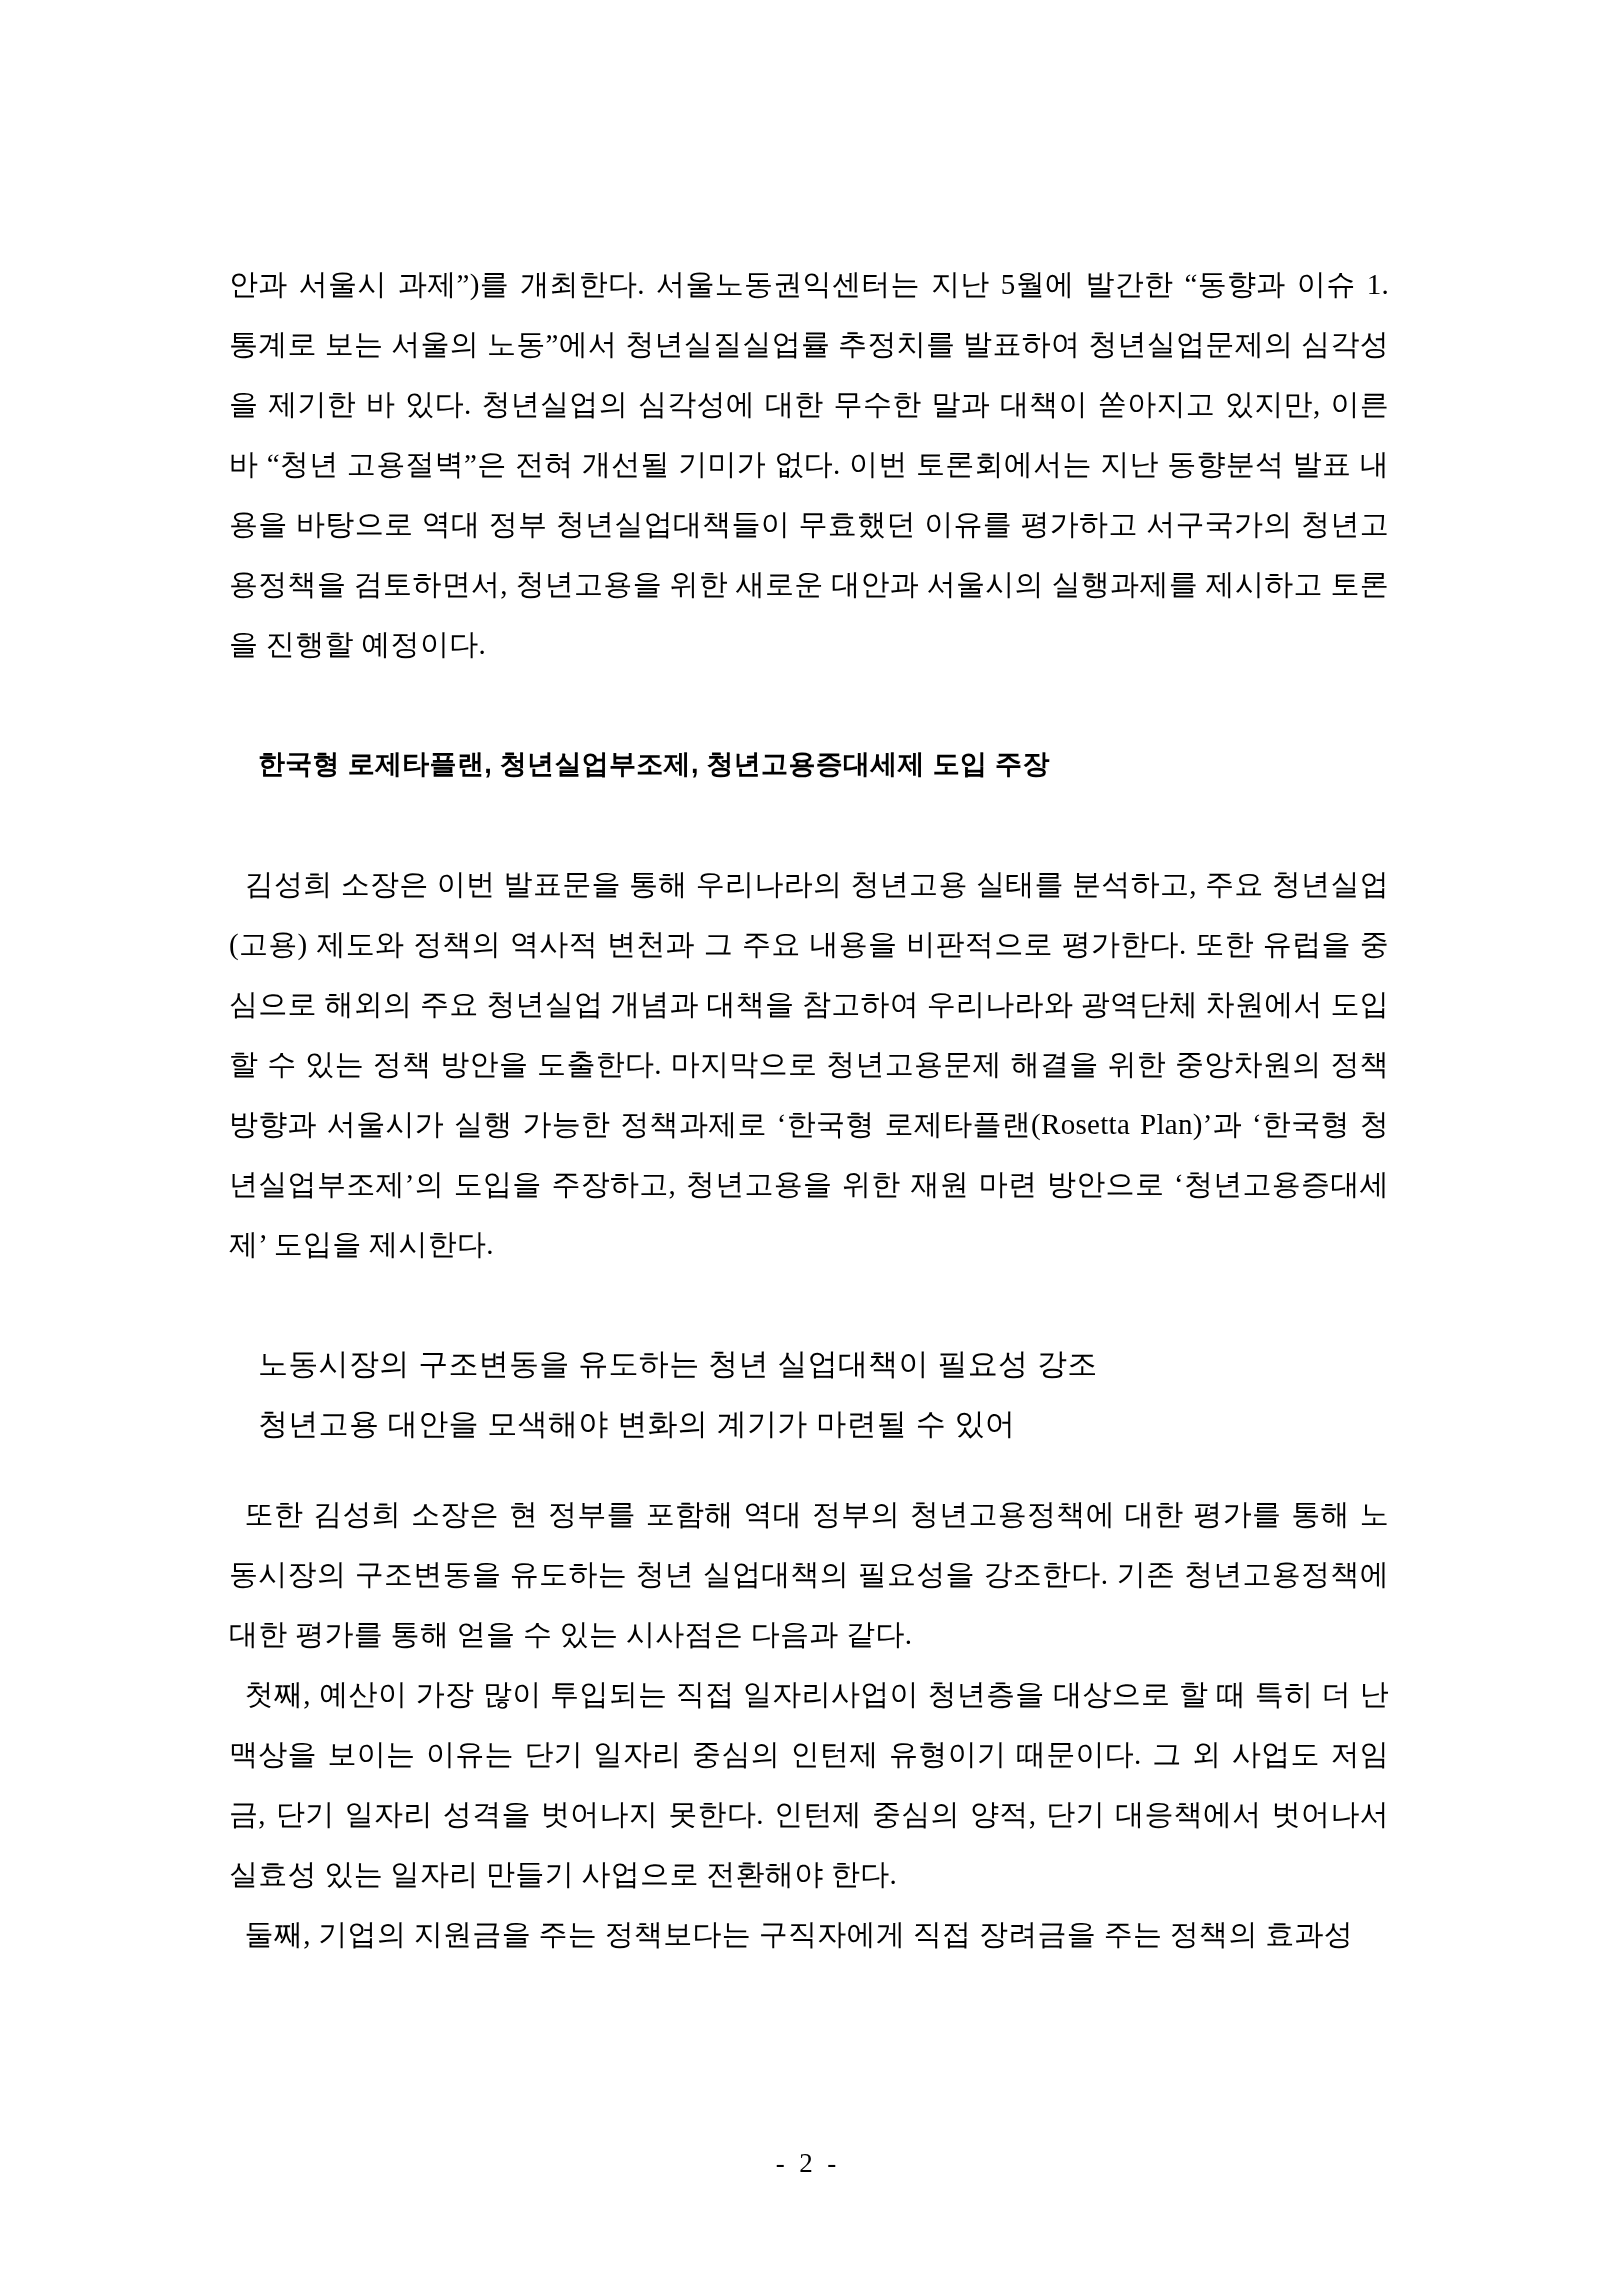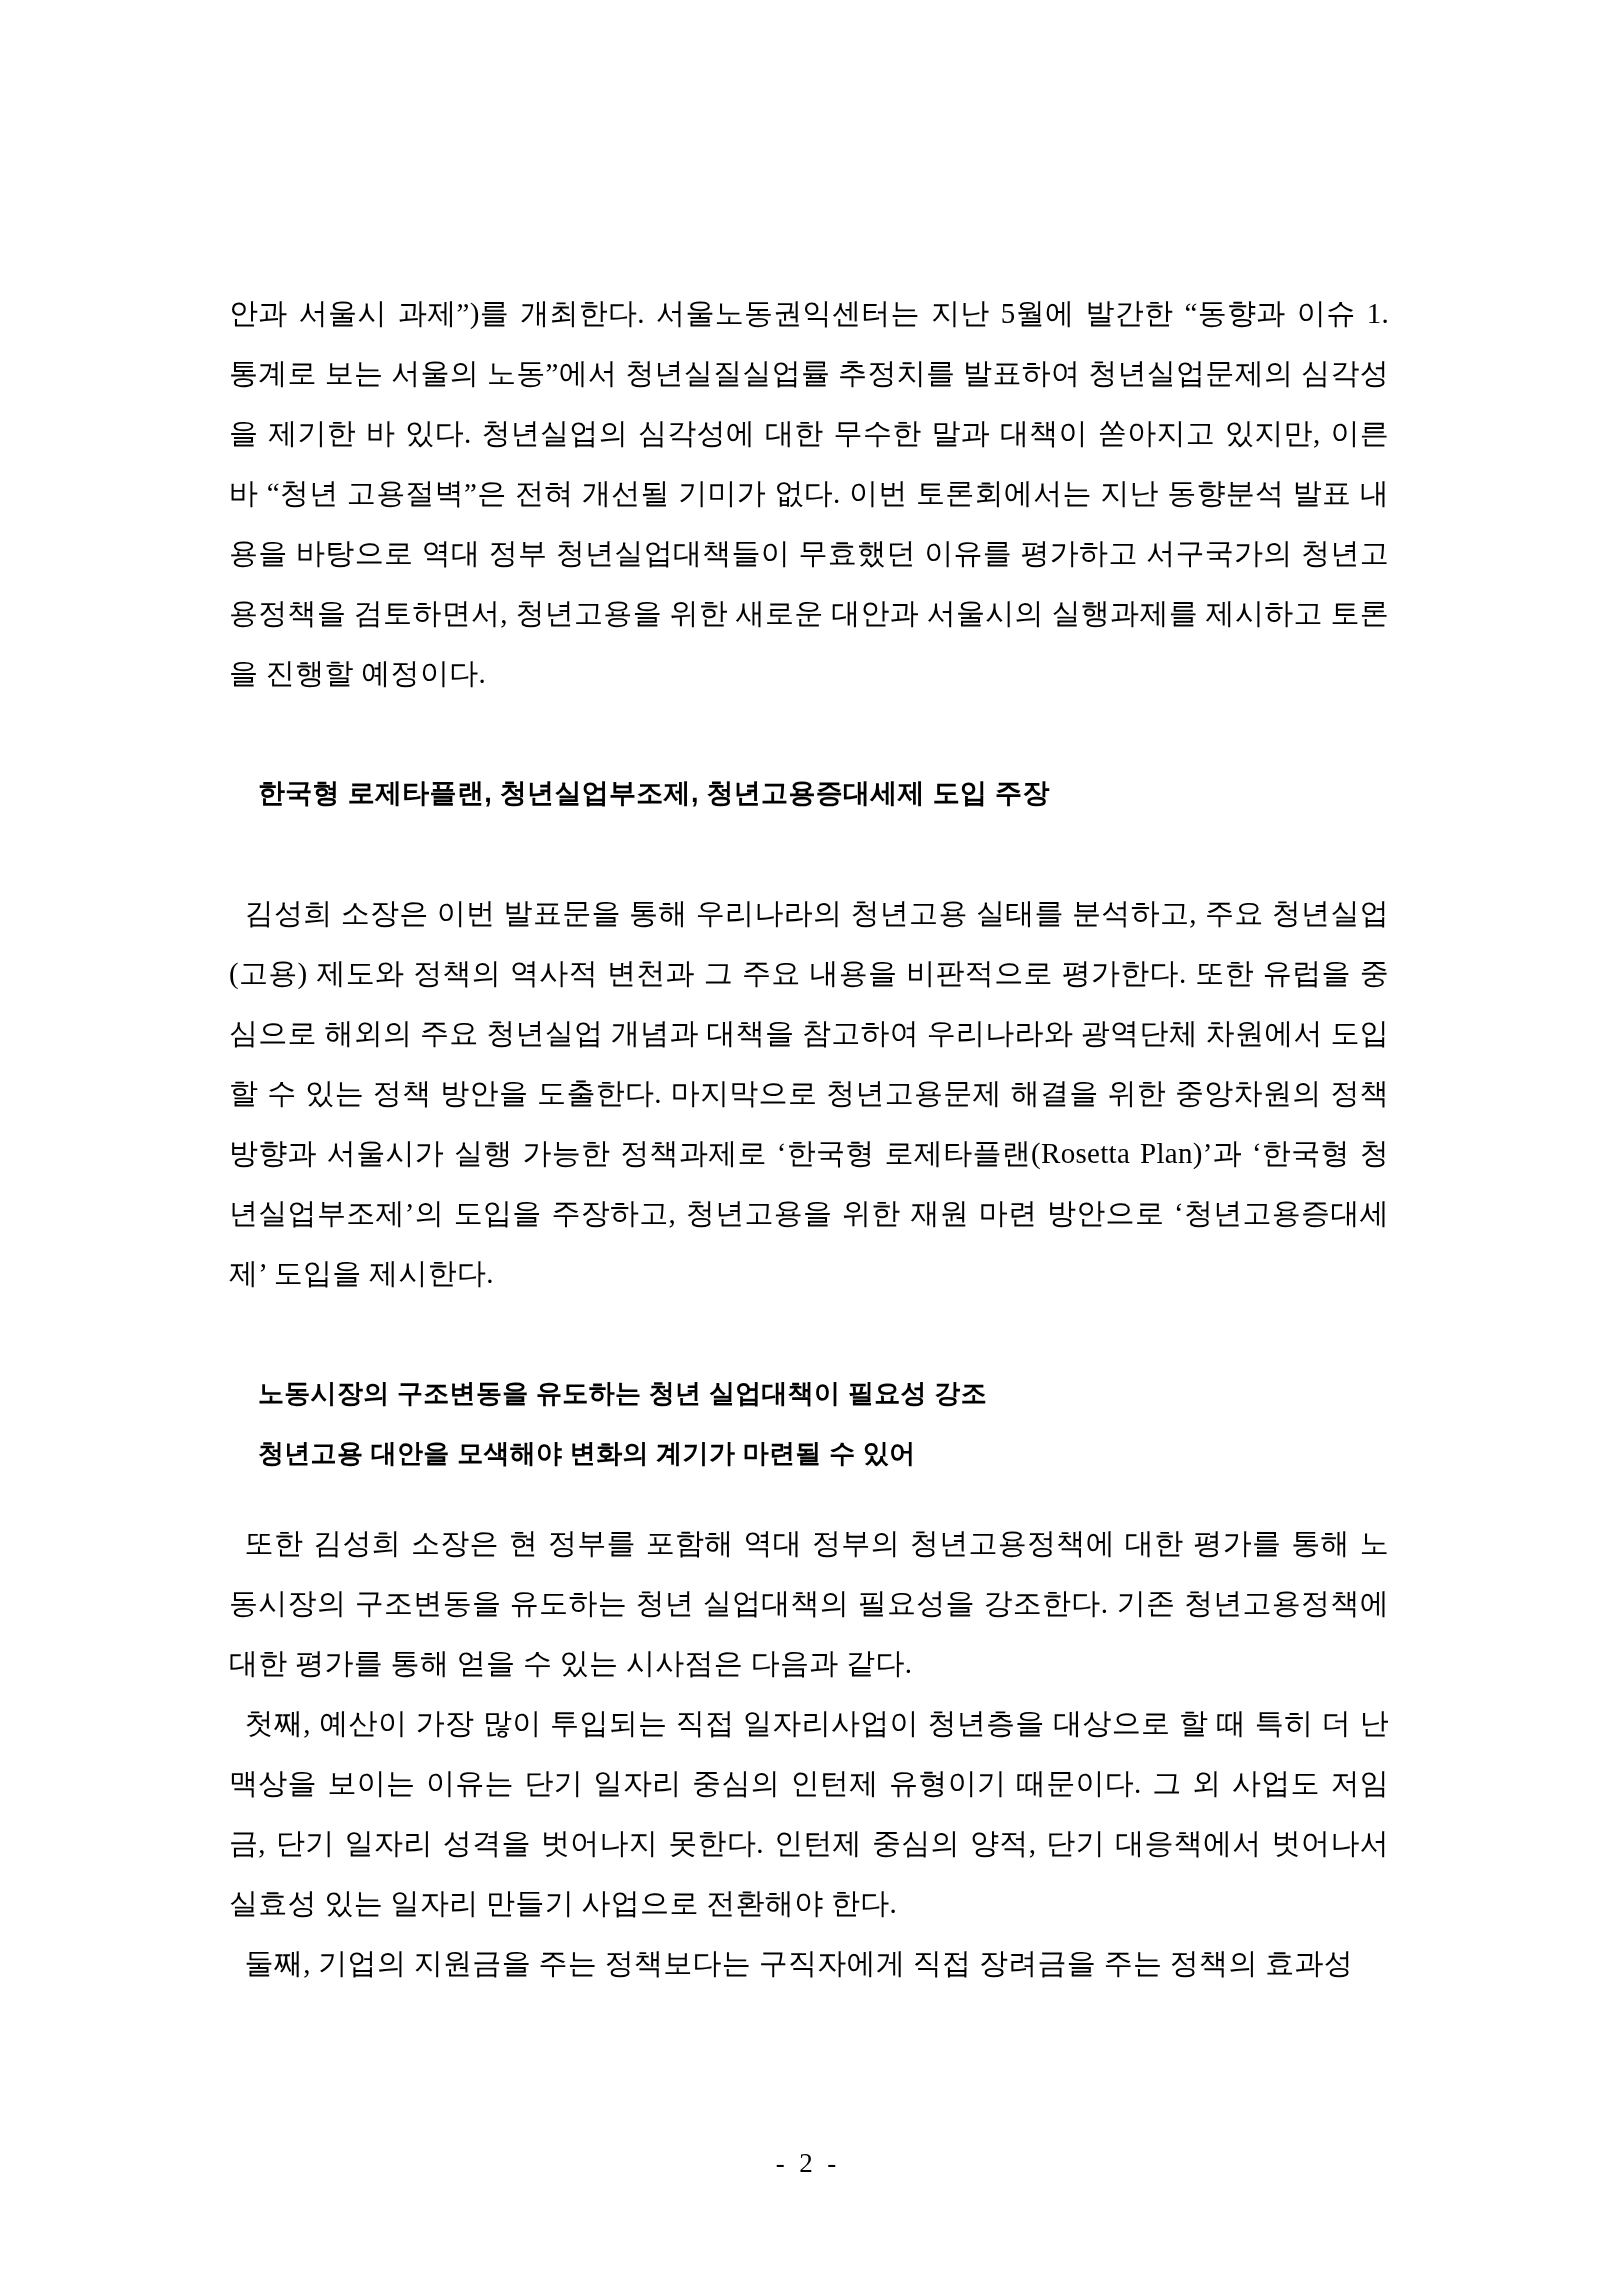--- a/index.html
+++ b/index.html
@@ -12,21 +12,21 @@
     width: 1616px;
     height: 2284px;
     margin: 0 auto;
     background: #ffffff;
     overflow: hidden;
     color: #000000;
   }
   .content {
     position: absolute;
     left: 229px;
-    top: 283px;
+    top: 254px;
     width: 1160px;
   }
   .body-para {
     margin: 0;
     font-family: "Liberation Serif", "DejaVu Serif", serif;
     font-size: 29px;
     line-height: 60px;
     text-align: justify;
     word-break: break-all;
     letter-spacing: 0.3px;
@@ -38,22 +38,22 @@
     margin: 60px 0 60px 29px;
     font-family: "Liberation Sans", "DejaVu Sans", sans-serif;
     font-weight: 700;
     font-size: 27px;
     line-height: 60px;
     letter-spacing: 0.3px;
   }
   .gothic-block {
     margin: 60px 0 30px 29px;
     font-family: "Liberation Sans", "DejaVu Sans", sans-serif;
-    font-weight: 700;
-    font-size: 26px;
+    font-weight: 400;
+    font-size: 30px;
     line-height: 60px;
     letter-spacing: 0.3px;
   }
   .gothic-block .line {
     white-space: nowrap;
   }
   .after-block {
     margin-top: 30px;
   }
   .page-footer {

